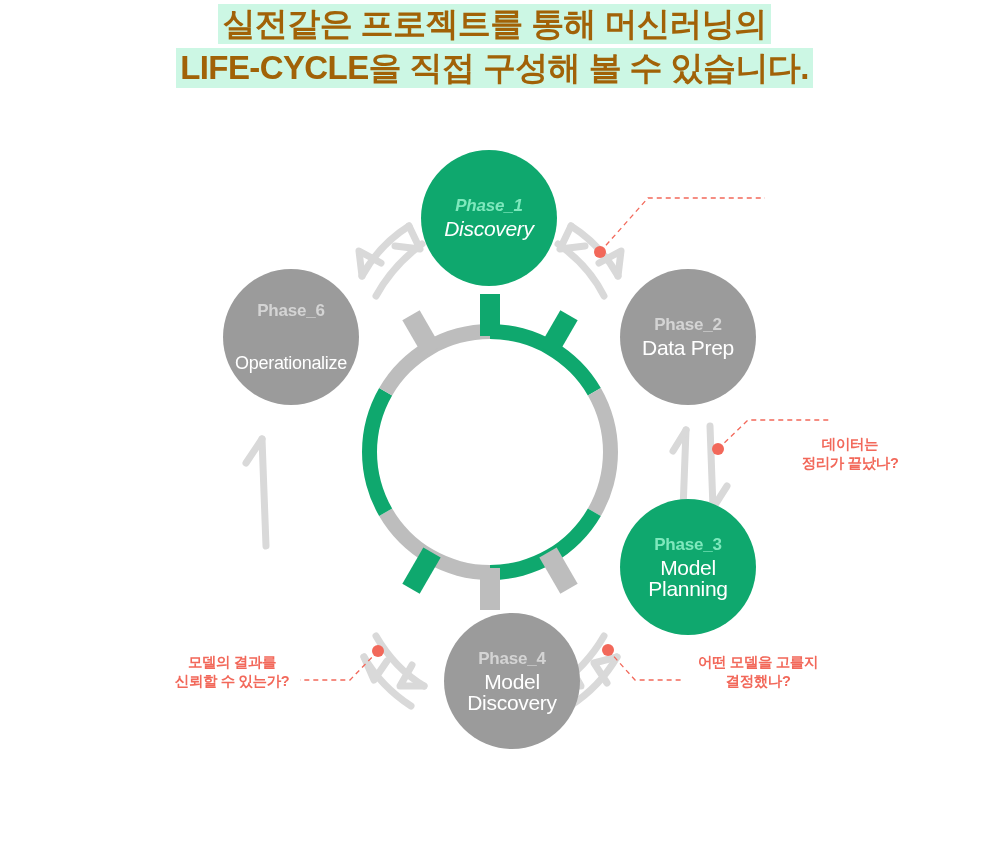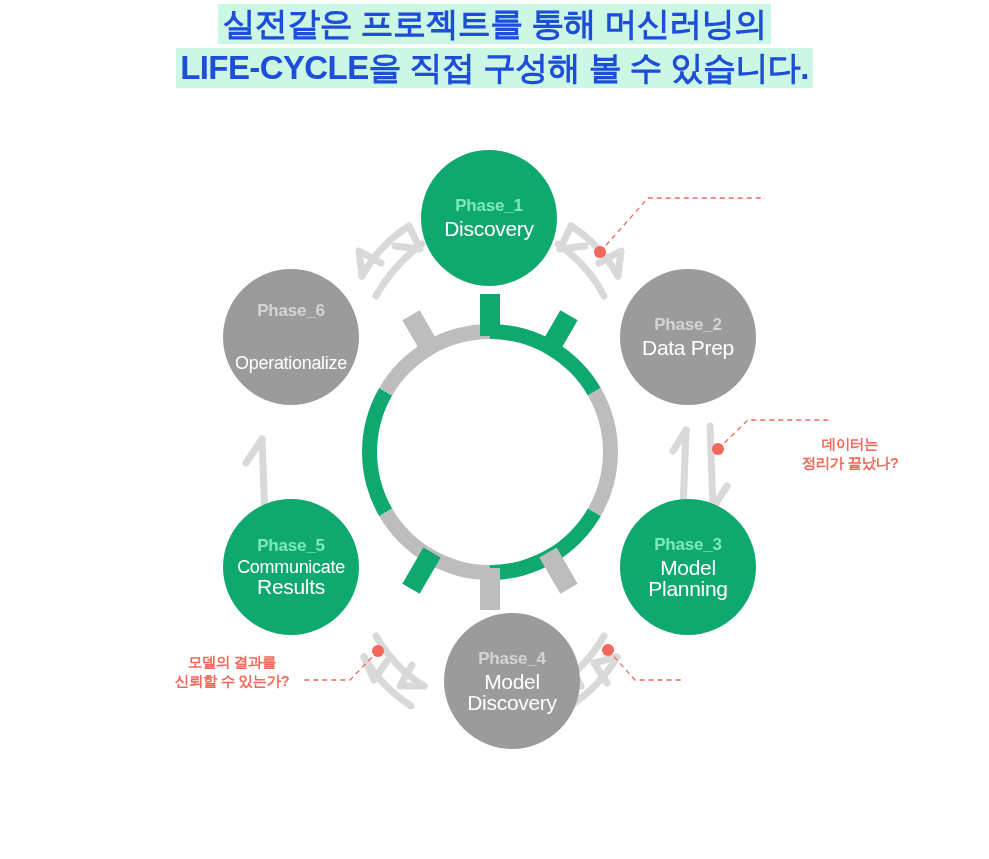--- a/index.html
+++ b/index.html
@@ -15,21 +15,21 @@
   
   .title-block {
     position: absolute; left: 0; top: 0; width: 989px;
     text-align: center;
     padding-top: 2px;
   }
   .title-line {
     display: block;
     font-size: 33px;
     font-weight: bold;
-    color: #1d4ed8;
+    color: #a16207;
     letter-spacing: -0.6px;
     line-height: 44px;
     white-space: nowrap;
   }
   .title-line .hl {
     background: #ccf7e4;
     padding: 1px 4px 2px 4px;
     box-decoration-break: clone;
     -webkit-box-decoration-break: clone;
   }
@@ -62,21 +62,21 @@
     color: #ffffff;
     font-size: 21px;
     font-weight: 400;
     letter-spacing: -0.3px;
   }
   .phase .pname .l2 { display: block; }
   .phase .pname.small { font-size: 18px; }
   .phase .pname.small .l2 { font-size: 21px; }
 
   
-  #phase-1 { left: 421px; top: 42px; }
+  #phase-1 { left: 421px; top: 42px; font-style: italic; }
   #phase-2 { left: 620px; top: 161px; }
   #phase-3 { left: 620px; top: 391px; }
   #phase-4 { left: 444px; top: 505px; }
   #phase-5 { left: 223px; top: 391px; }
   #phase-6 { left: 223px; top: 161px; gap: 31px; }
 
   
   .callout {
     position: absolute;
     color: #f2685a;
@@ -229,38 +229,35 @@
     </div>
 
     <div class="phase gray" id="phase-4">
       <div class="pnum">Phase_4</div>
       <div class="pname">
         <span>Model</span>
         <span class="l2">Discovery</span>
       </div>
     </div>
 
-    <div class="phase green" id="phase-5">
-      <div class="pnum">Phase_5</div>
-      <div class="pname small">
-        <span>Communicate</span>
-        <span class="l2">Results</span>
-      </div>
-    </div>
 
     <div class="phase gray" id="phase-6">
       <div class="pnum">Phase_6</div>
       <div class="pname small">
         <span>Operationalize</span>
       </div>
     </div>
 
     <div class="callout right" id="callout-2">
       <span class="cl">데이터는</span>
       <span class="cl">정리가 끝났나?</span>
     </div>
+    <div class="callout right" id="callout-3">
+      <span class="cl">어떤 모델을 고를지</span>
+      <span class="cl">결정했나?</span>
+    </div>
     <div class="callout left" id="callout-4">
       <span class="cl">모델의 결과를</span>
       <span class="cl">신뢰할 수 있는가?</span>
     </div>
 
   </div>
 </div>
 
 </body></html>

